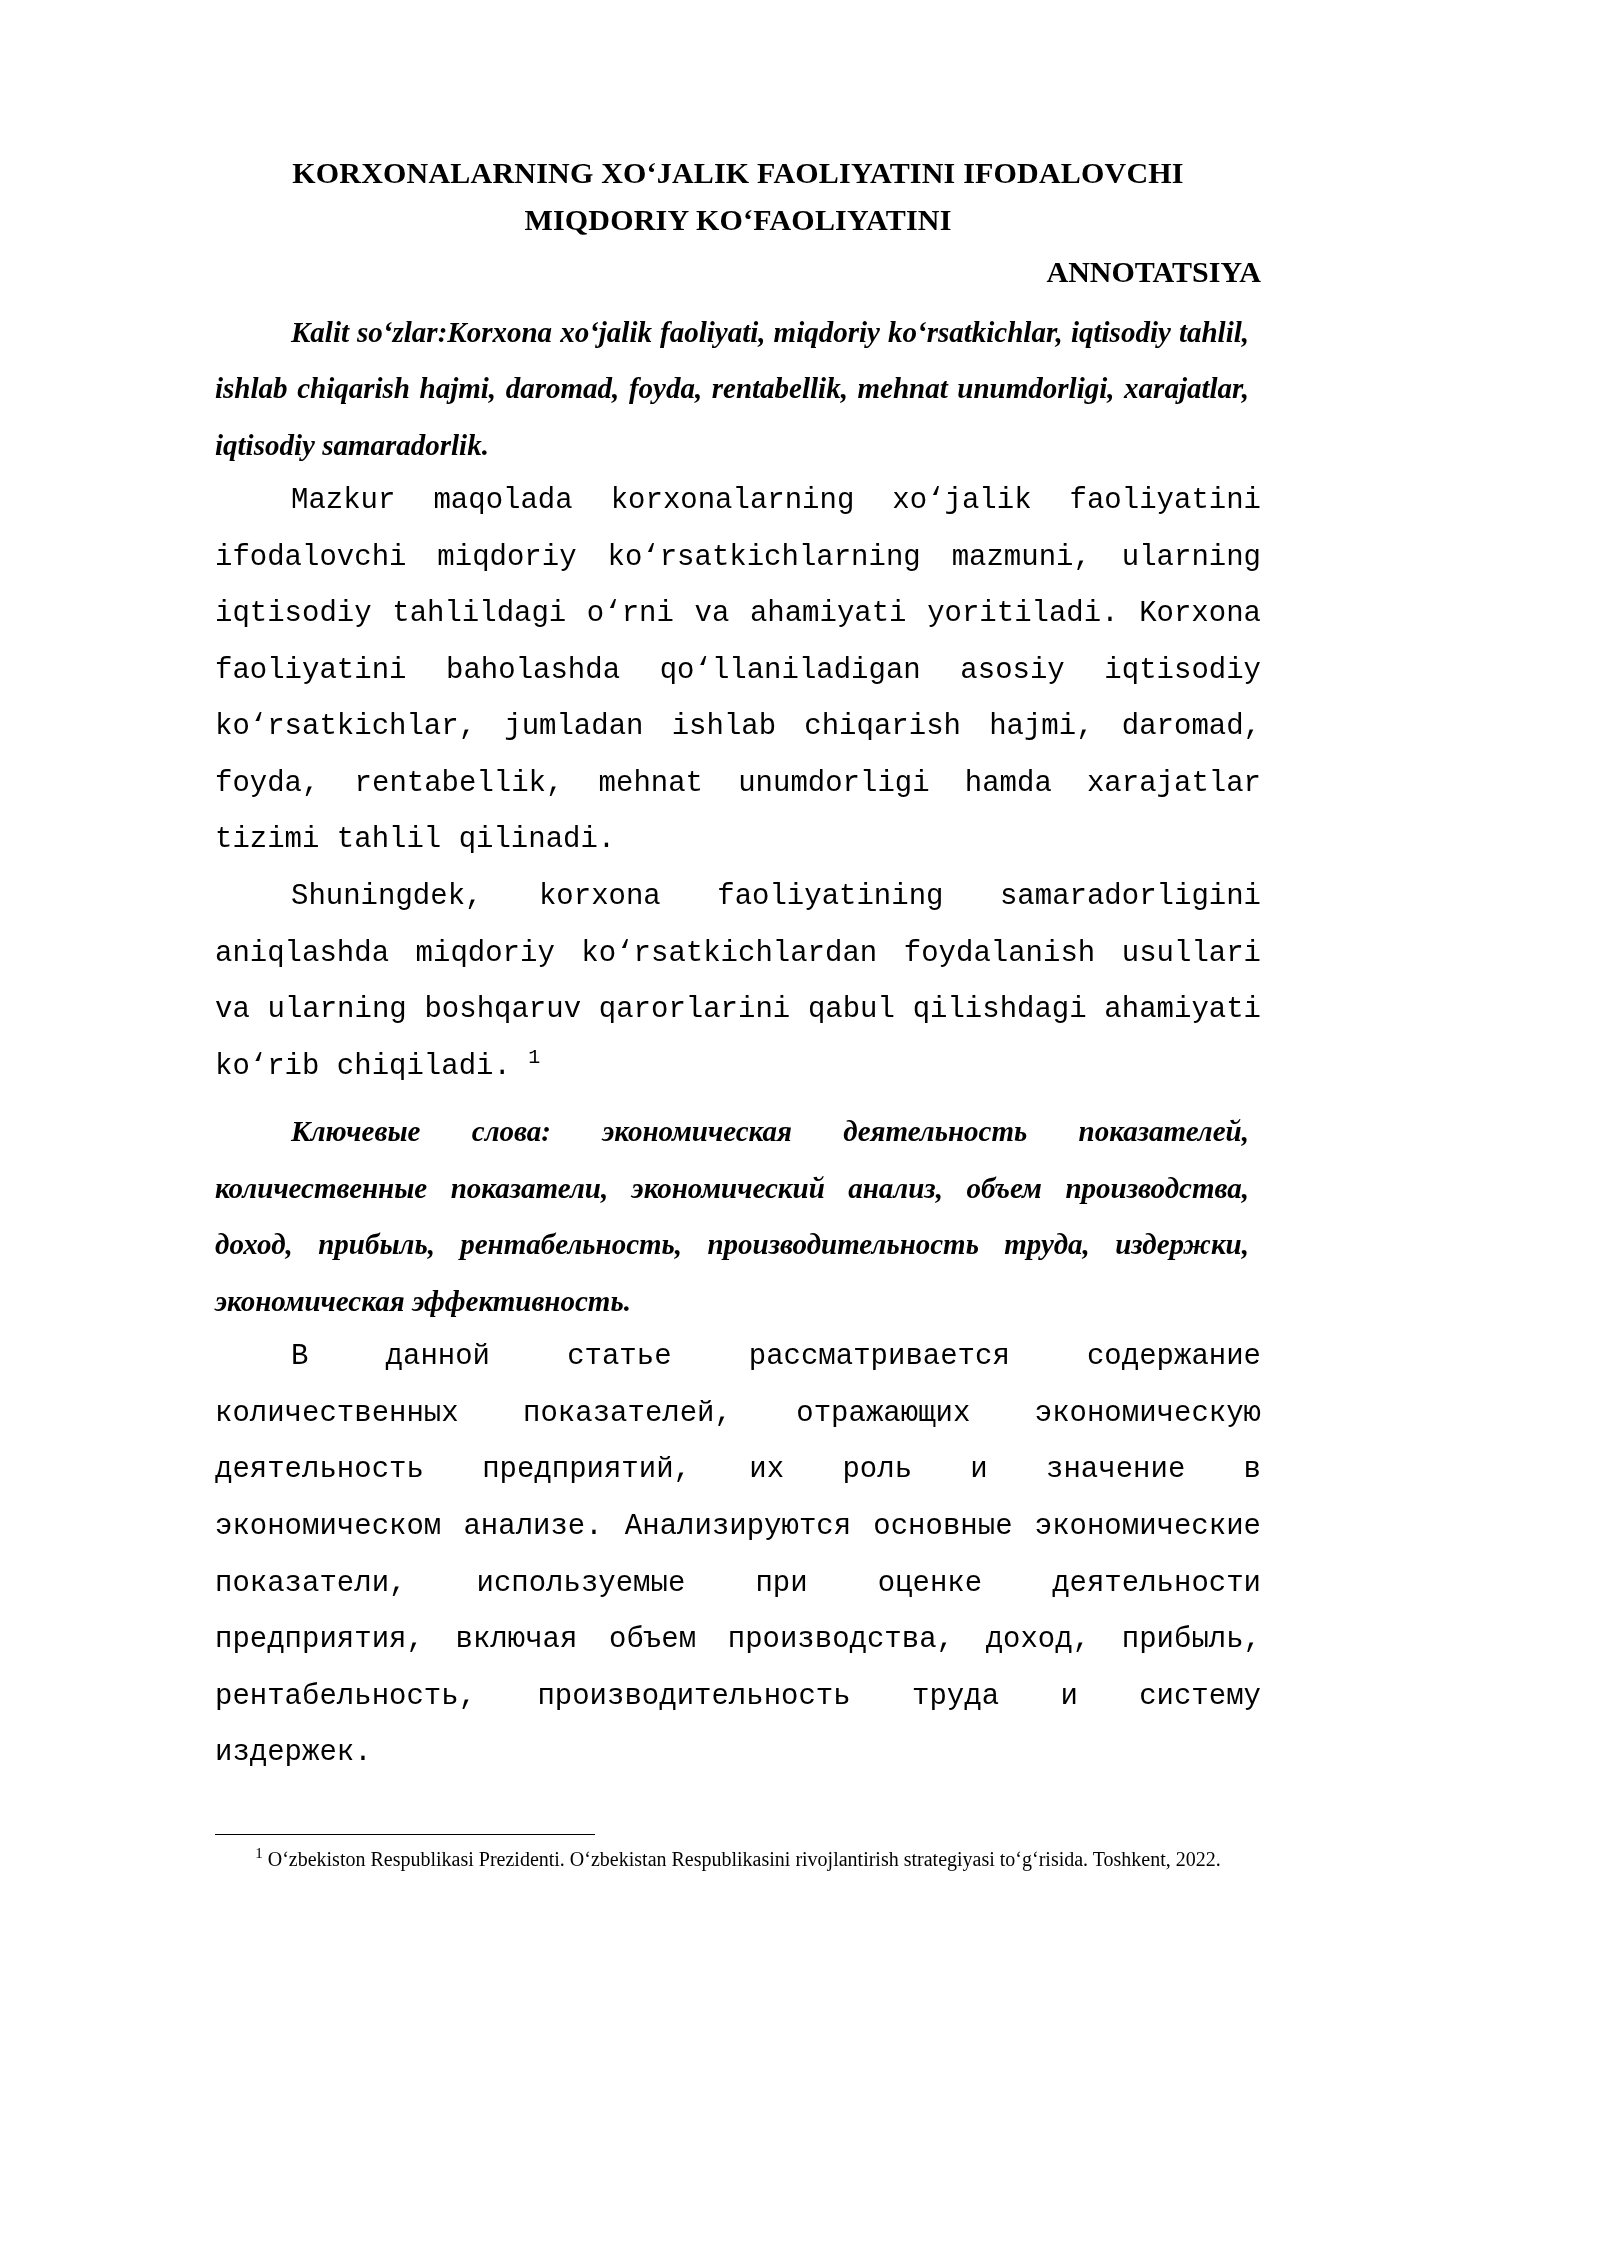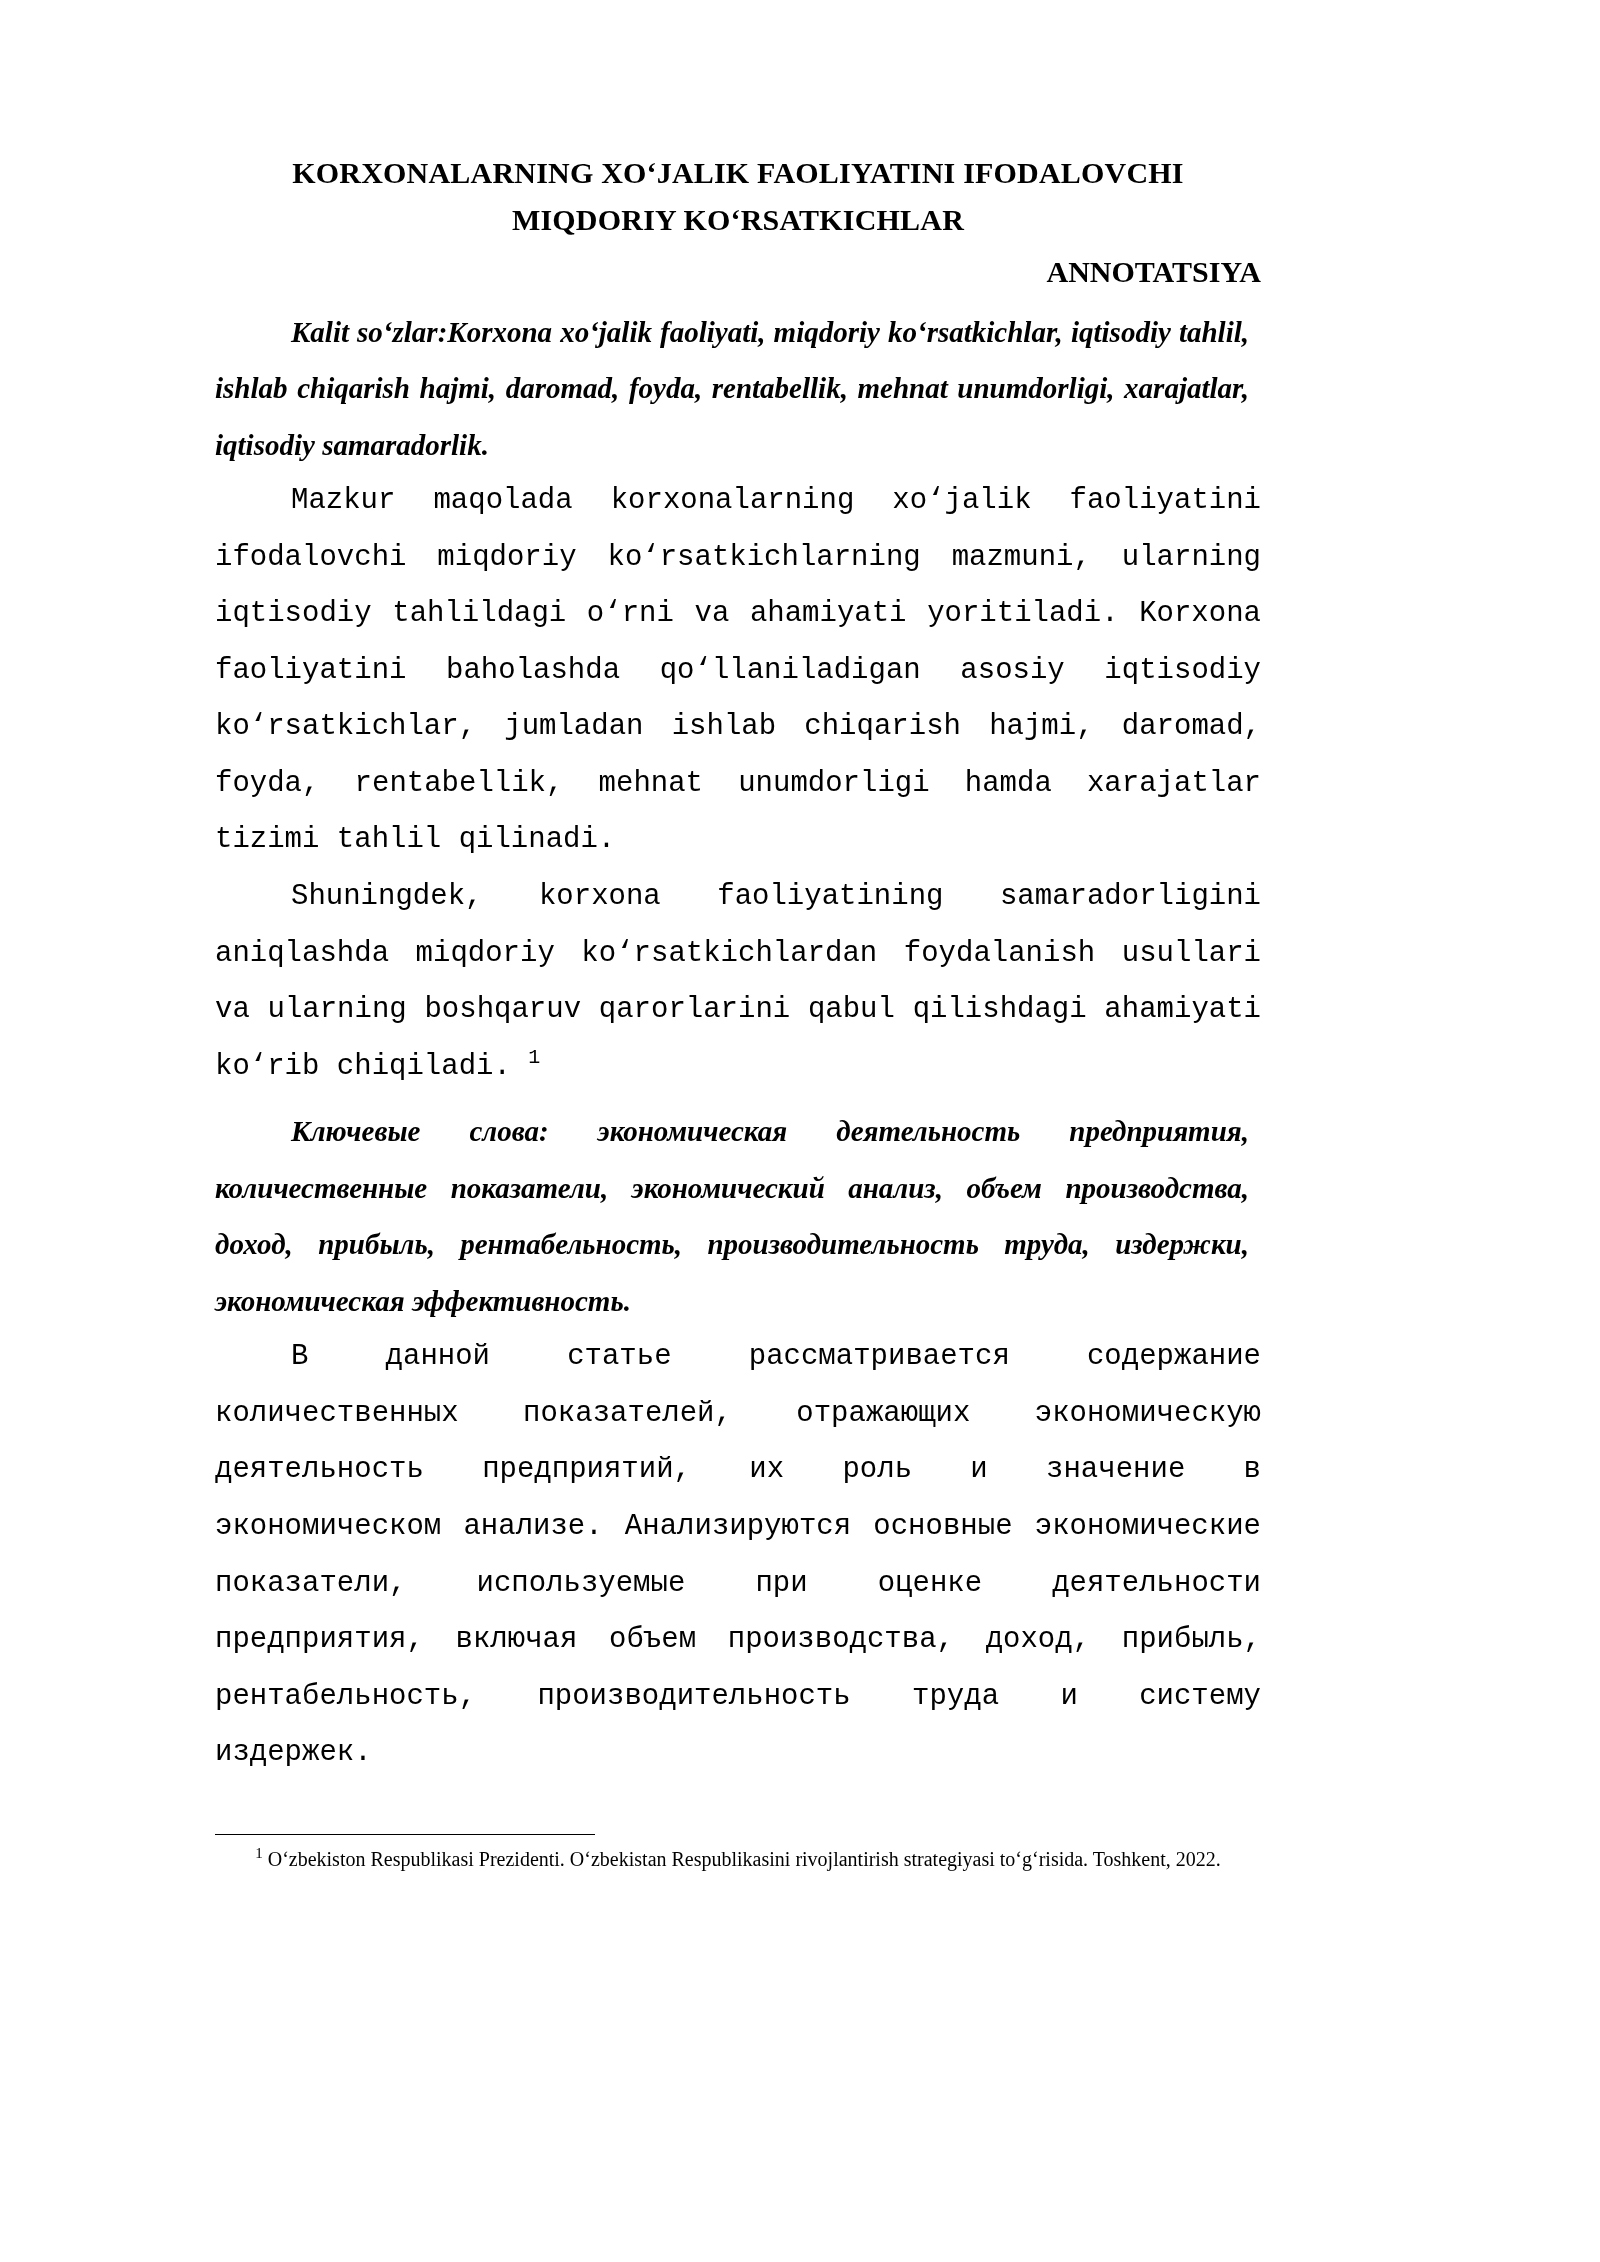--- a/index.html
+++ b/index.html
@@ -89,34 +89,34 @@
     line-height: 0;
   }
 </style>
 </head>
 <body>
 
 <div class="page">
 
   <h1 class="title">
     <span>KORXONALARNING XO‘JALIK FAOLIYATINI IFODALOVCHI</span><br>
-    <span>MIQDORIY KO‘RSATKICHLAR</span>
+    <span>MIQDORIY KO‘FAOLIYATINI</span>
   </h1>
 
   <h2 class="subhead">ANNOTATSIYA</h2>
 
   <p class="keywords">Kalit so‘zlar:Korxona xo‘jalik faoliyati, miqdoriy ko‘rsatkichlar, iqtisodiy tahlil, ishlab chiqarish hajmi, daromad, foyda, rentabellik, mehnat unumdorligi, xarajatlar, iqtisodiy samaradorlik.</p>
 
   <p class="para">Mazkur maqolada korxonalarning xo‘jalik faoliyatini ifodalovchi miqdoriy ko‘rsatkichlarning mazmuni, ularning iqtisodiy tahlildagi o‘rni va ahamiyati yoritiladi. Korxona faoliyatini baholashda qo‘llaniladigan asosiy iqtisodiy ko‘rsatkichlar, jumladan ishlab chiqarish hajmi, daromad, foyda, rentabellik, mehnat unumdorligi hamda xarajatlar tizimi tahlil qilinadi.</p>
 
   <p class="para"><span>Shuningdek, korxona faoliyatining samaradorligini aniqlashda miqdoriy ko‘rsatkichlardan foydalanish usullari va ularning boshqaruv qarorlarini qabul qilishdagi ahamiyati ko‘rib chiqiladi.</span> <span class="footnote-ref">1</span></p>
 
 
 
-  <p class="keywords ru">Ключевые слова: экономическая деятельность предприятия, количественные показатели, экономический анализ, объем производства, доход, прибыль, рентабельность, производительность труда, издержки, экономическая эффективность.</p>
+  <p class="keywords ru">Ключевые слова: экономическая деятельность показателей, количественные показатели, экономический анализ, объем производства, доход, прибыль, рентабельность, производительность труда, издержки, экономическая эффективность.</p>
 
   <p class="para ru">В данной статье рассматривается содержание количественных показателей, отражающих экономическую деятельность предприятий, их роль и значение в экономическом анализе. Анализируются основные экономические показатели, используемые при оценке деятельности предприятия, включая объем производства, доход, прибыль, рентабельность, производительность труда и систему издержек.</p>
 
   <div class="footnote-area">
     <div class="footnote-rule"></div>
     <p class="footnote-text"><span class="footnote-num">1</span> <span>O‘zbekiston Respublikasi Prezidenti. O‘zbekistan Respublikasini rivojlantirish strategiyasi to‘g‘risida. Toshkent, 2022.</span></p>
   </div>
 
 </div>
 

